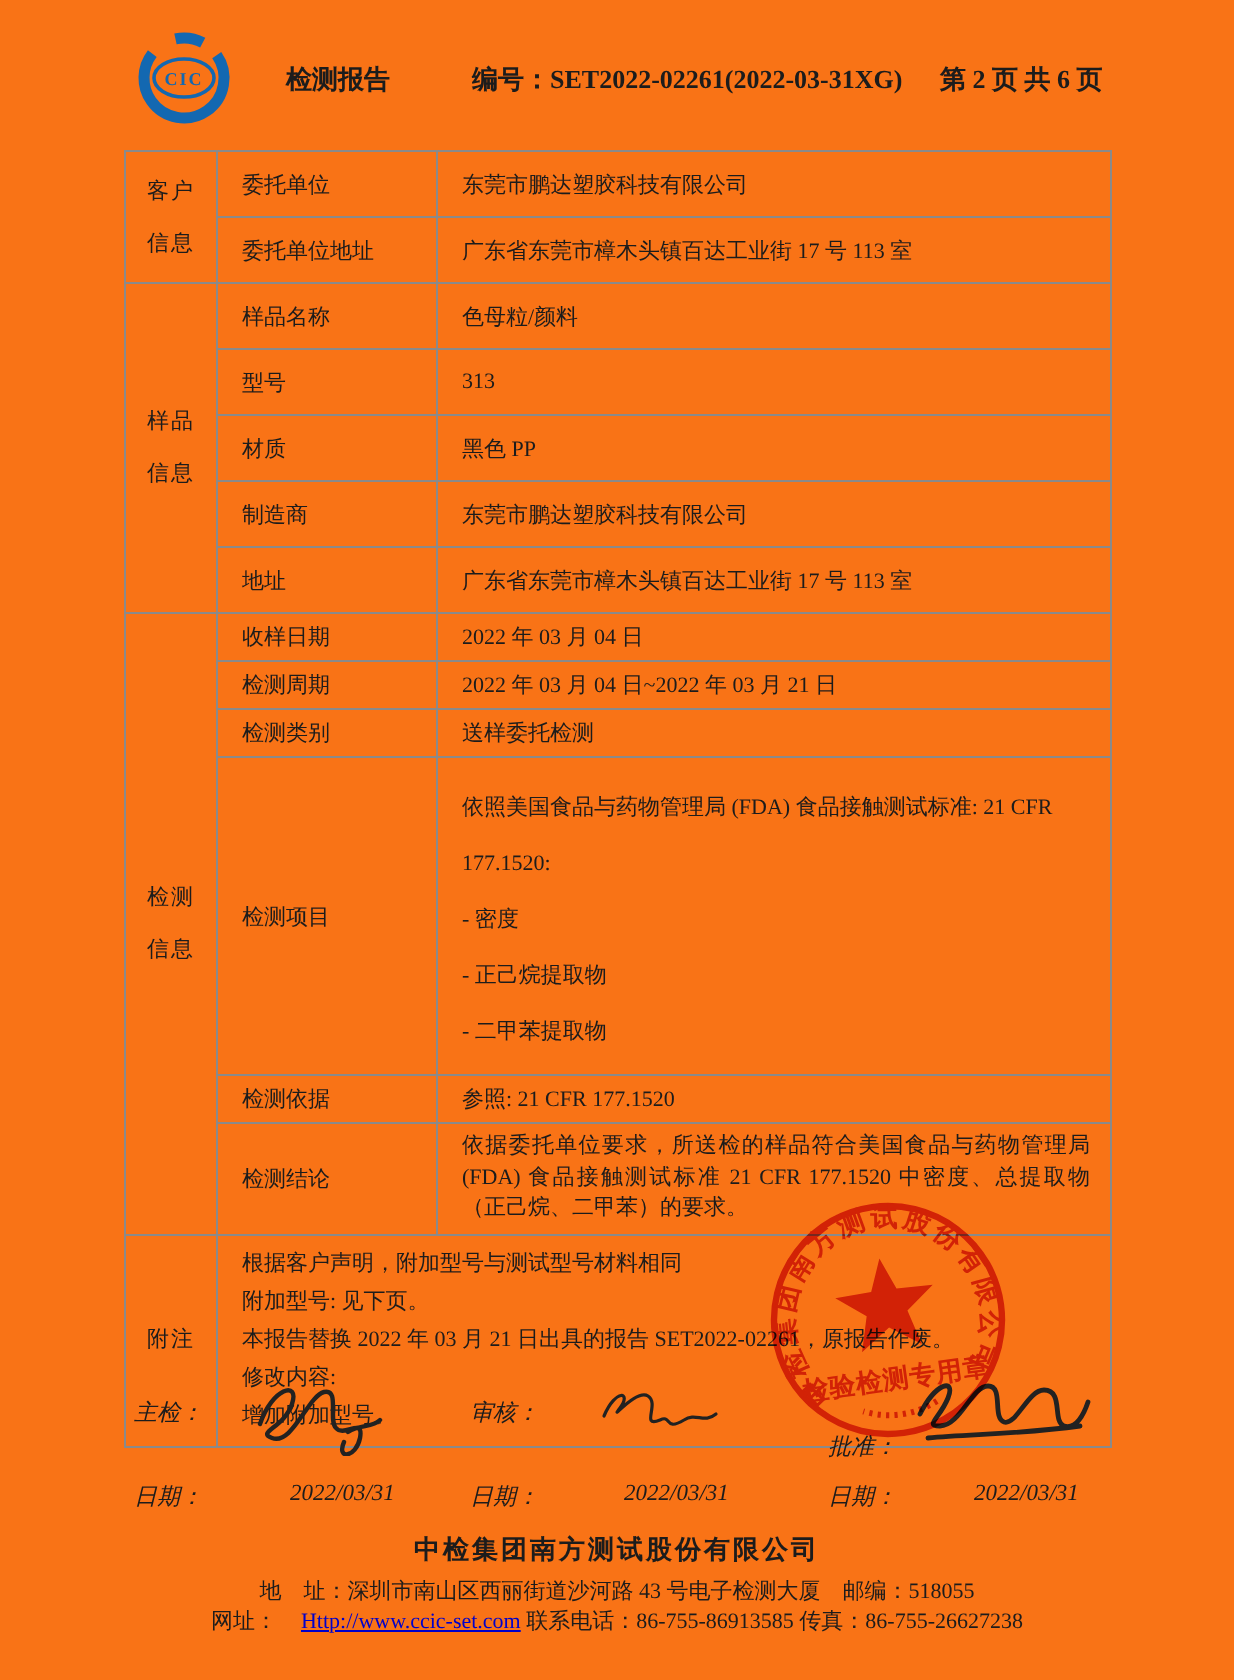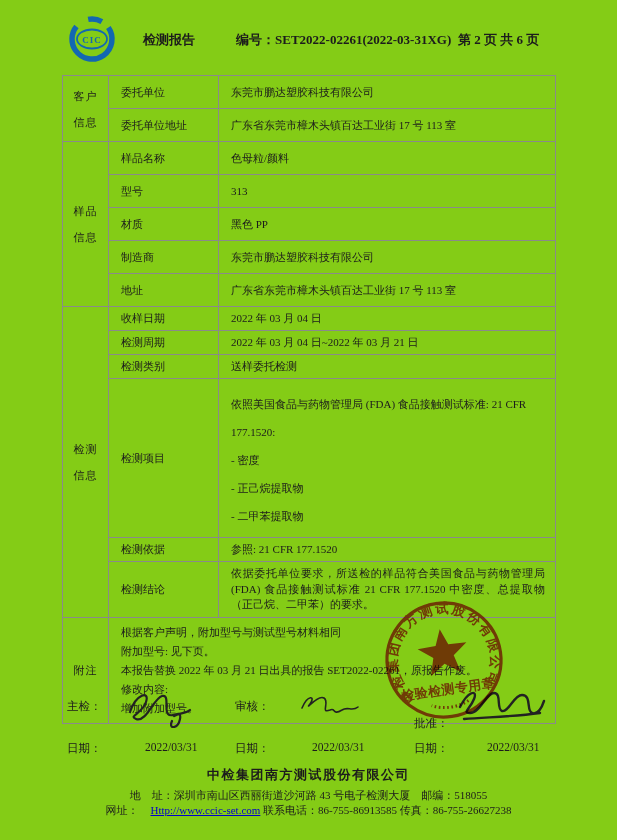--- a/index.html
+++ b/index.html
@@ -1,38 +1,38 @@
 <!DOCTYPE html>
 <html><head>
 <meta charset="utf-8">
 <style>
   * { margin:0; padding:0; box-sizing:border-box; }
   html,body { background:#ffffff; }
   body { font-family:"Liberation Serif","DejaVu Serif",serif; color:#1c1c1c; }
-  .page { position:relative; width:617px; height:840px; background:#84cc16; overflow:hidden; }
+  .page { position:relative; width:617px; height:840px; background:#f97316; overflow:hidden; }
 
   
   .hdr-item { position:absolute; font-weight:bold; font-size:13px; white-space:nowrap; }
   .logo { position:absolute; left:62px; top:12px; width:60px; height:54px; }
 
   
   table.report { position:absolute; left:62px; top:75px; width:494px; border-collapse:collapse; table-layout:fixed; }
   table.report td { border:1px solid #8a8a8a; font-size:11px; vertical-align:middle; }
   table.report { border:1.5px solid #777; }
   td.sec { width:46px; text-align:center; white-space:pre-line; line-height:26px; letter-spacing:1px; }
   td.fld { width:110px; padding-left:12px; }
   td.val { padding-left:12px; padding-right:10px; }
   tr.h33 td { height:33px; }
   tr.h24 td { height:24px; }
   td.val-items { white-space:pre-line; line-height:28px; padding-top:11px; padding-bottom:7px; }
   td.val-concl { line-height:15.5px; padding-top:4px; padding-bottom:4px; text-align:justify; }
   td.val-note { white-space:pre-line; line-height:19px; padding-top:5px; padding-bottom:5px; vertical-align:top; }
 
   
-  .abs { position:absolute; white-space:nowrap; }
+  .abs { position:absolute; white-space:nowrap;font-style:italic; }
   .sig-label { font-size:11.5px; }
   .sig-date  { font-size:11.5px; }
   .sig-ink { position:absolute; }
   .sig-ink path { fill:none; stroke:#222; stroke-linecap:round; stroke-linejoin:round; }
 
   
   .stamp { position:absolute; left:379px; top:595px; width:130px; height:130px;
            transform:rotate(-8deg); opacity:.92; mix-blend-mode:multiply; z-index:5; }
 
   
@@ -48,21 +48,21 @@
 
   <svg class="logo" viewBox="0 0 60 54">
     <g fill="none" stroke="#1368b1">
       <circle cx="30" cy="27" r="20" stroke-width="5.5" stroke-dasharray="88 14 14 10" transform="rotate(-35 30 27)"></circle>
       <ellipse cx="30" cy="27" rx="15" ry="9.5" stroke-width="1.8"></ellipse>
     </g>
     <text x="30" y="30.5" text-anchor="middle" font-size="9" font-weight="bold" fill="#1368b1" letter-spacing="1" font-family="Liberation Serif, serif">CIC</text>
   </svg>
   <div class="hdr-item" style="left:143px; top:31px;">检测报告</div>
   <div class="hdr-item" style="left:236px; top:31px;"><span>编号：</span><span>SET2022-02261(2022-03-31XG)</span></div>
-  <div class="hdr-item" style="left:458px; top:31px;">第 2 页 共 6 页</div>
+  <div class="hdr-item" style="left:470px; top:31px;">第 2 页 共 6 页</div>
 
   <table class="report">
 
     <tbody>
         <tr class="h33">
       <td class="sec" rowspan="2">客户
 信息</td>
       <td class="fld">委托单位</td>
       <td class="val">东莞市鹏达塑胶科技有限公司</td>
     </tr>

